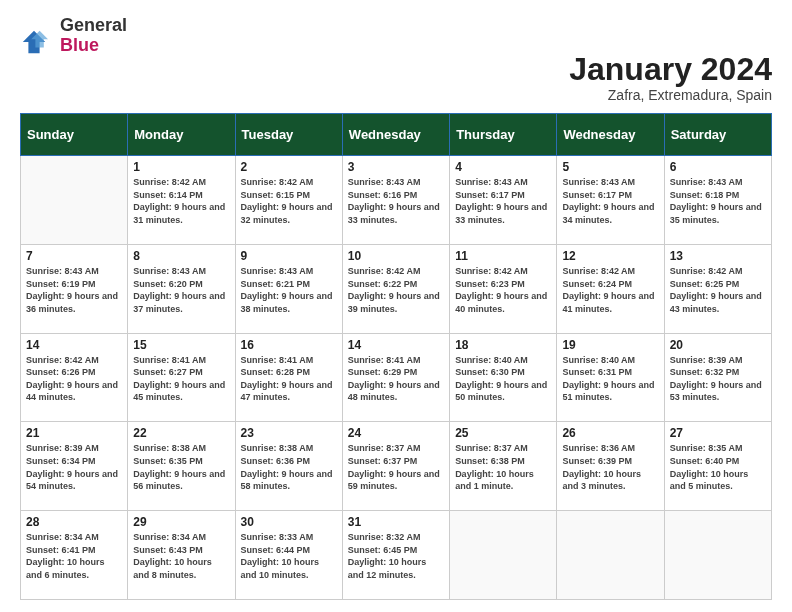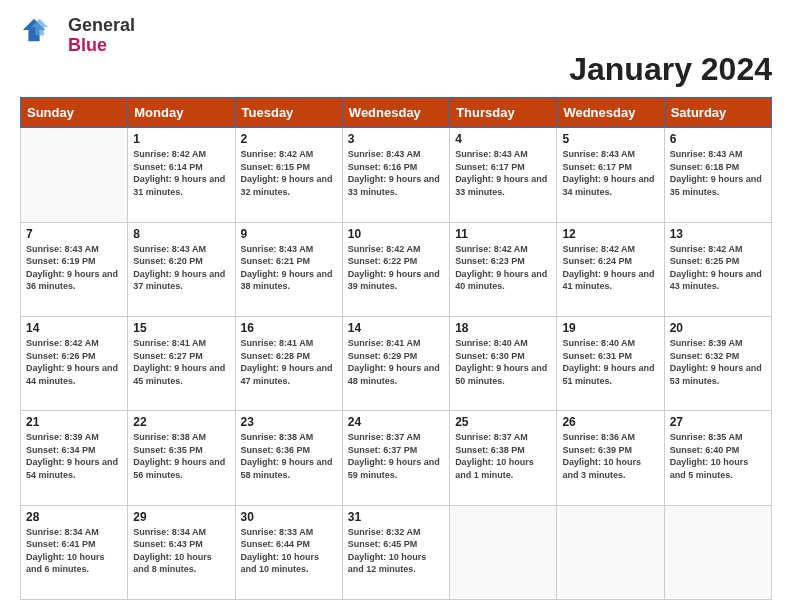--- a/index.html
+++ b/index.html
@@ -18,22 +18,22 @@
       flex-direction: column;
     }
     .header {
       display: flex;
       justify-content: space-between;
       align-items: flex-start;
       margin-bottom: 10px;
     }
     .logo {
       display: flex;
-      align-items: flex-start;
-      gap: 20px;
+      align-items: flex-end;
+      gap: 12px;
     }
     .logo-text {
       font-size: 18px;
       font-weight: bold;
       line-height: 1.1;
     }
     .logo-text .general { color: #333; }
     .logo-text .blue { color: #be185d; }
     .logo-icon {
       width: 28px;
@@ -52,25 +52,25 @@
     .subtitle {
       font-size: 14px;
       color: #444;
     }
     .calendar-table {
       width: 100%;
       border-collapse: collapse;
       flex: 1;
     }
     .calendar-table thead tr th {
-      background-color: #c2410c;
+      background-color: #14532d;
       color: #fff;
       font-size: 13px;
       font-weight: bold;
-      padding: 7px 6px;
+      padding: 13px 6px;
       text-align: left;
       border: 1px solid #2a6db5;
     }
     .calendar-table tbody tr td {
       border: 1px solid #ccc;
       vertical-align: top;
       padding: 4px 5px;
       font-size: 9.5px;
       color: #333;
       width: calc(100% / 7);
@@ -103,20 +103,21 @@
         <polygon points="20,4 36,20 28,20 28,36 12,36 12,20 4,20" fill="#2a6db5"></polygon>
         <polygon points="28,4 40,16 34,16 34,28 22,28 22,16 16,16" fill="#5ba3d9" opacity="0.7"></polygon>
       </svg>
       <div class="logo-text">
         <div><span class="general">General</span></div>
         <div><span class="blue">Blue</span></div>
       </div>
     </div>
     <div class="title-block">
       <div class="month-title">January 2024</div>
+      <div class="subtitle">Zafra, Extremadura, Spain</div>
     </div>
   </div>
 
   <table class="calendar-table">
     <thead>
       <tr>
         <th>Sunday</th>
         <th>Monday</th>
         <th>Tuesday</th>
         <th>Wednesday</th>

